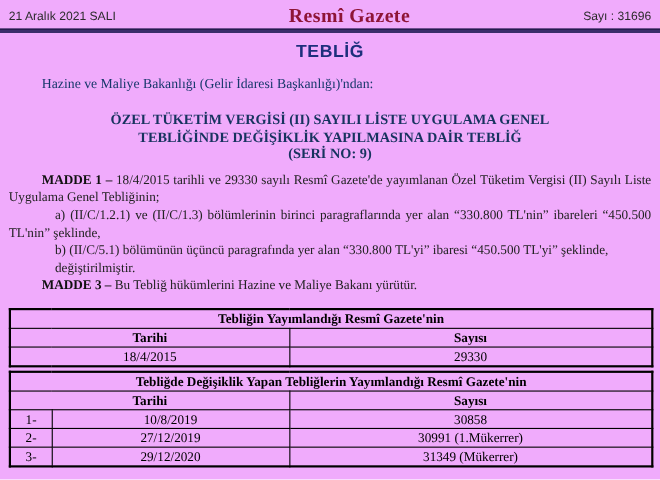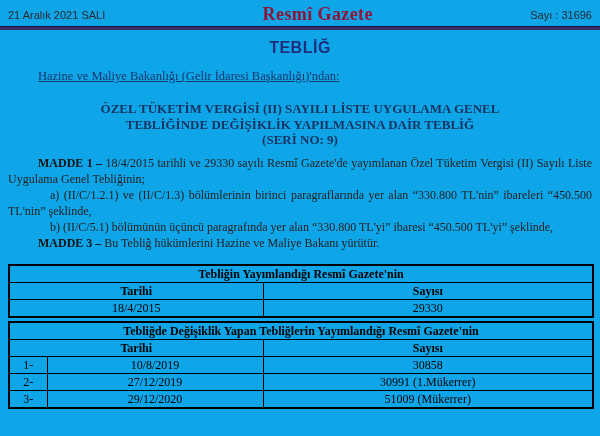--- a/index.html
+++ b/index.html
@@ -1,28 +1,28 @@
 <!DOCTYPE html>
 <html><head>
 <meta charset="utf-8">
 <style>
   html,body{margin:0;padding:0;background:#fff;}
-  .page{width:600px;height:436px;background:#0ea5e9;overflow:hidden;position:relative;
+  .page{width:600px;height:436px;background:#f0abfc;overflow:hidden;position:relative;
         font-family:"Liberation Serif",serif;color:#1f1f1f;}
   
   .masthead{display:flex;justify-content:space-between;align-items:center;
             padding:4px 8px 0 8px;height:21px;}
   .mast-date,.mast-issue{font-family:"Liberation Sans",sans-serif;font-size:11px;color:#2b2b2b;}
   .mast-title{font-size:18px;font-weight:bold;color:#8e1537;letter-spacing:0.4px;}
   .rule{height:3px;background:#3b2e6b;border-top:1px solid #1d1545;margin-top:1px;}
   
   .teblig{margin-top:9px;text-align:center;font-family:"Liberation Sans",sans-serif;
           font-weight:bold;font-size:16px;color:#1d2f7c;letter-spacing:0.5px;}
   
-  .authority{margin:12px 0 0 38px;font-size:12.5px;color:#17386b;text-decoration:underline;}
+  .authority{margin:12px 0 0 38px;font-size:12.5px;color:#17386b;}
   
   .doc-title{margin-top:17px;text-align:center;font-weight:bold;font-size:13px;
              line-height:15.5px;color:#17335f;}
   
   .body{margin:7px 8px 0 8px;font-size:12px;line-height:16px;text-align:justify;color:#222;}
   .body p{margin:0;}
   .p-madde{text-indent:30px;}
   .p-clause{text-indent:42px;}
   .body b{color:#111;}
   
@@ -54,20 +54,21 @@
   <div class="doc-title">
     <div>ÖZEL TÜKETİM VERGİSİ (II) SAYILI LİSTE UYGULAMA GENEL</div>
     <div>TEBLİĞİNDE DEĞİŞİKLİK YAPILMASINA DAİR TEBLİĞ</div>
     <div>(SERİ NO: 9)</div>
   </div>
 
   <div class="body">
     <p class="p-madde"><b>MADDE 1 – </b><span>18/4/2015 tarihli ve 29330 sayılı Resmî Gazete'de yayımlanan Özel Tüketim Vergisi (II) Sayılı Liste Uygulama Genel Tebliğinin;</span></p>
     <p class="p-clause">a) (II/C/1.2.1) ve (II/C/1.3) bölümlerinin birinci paragraflarında yer alan “330.800 TL'nin” ibareleri “450.500 TL'nin” şeklinde,</p>
     <p class="p-clause">b) (II/C/5.1) bölümünün üçüncü paragrafında yer alan “330.800 TL'yi” ibaresi “450.500 TL'yi” şeklinde,</p>
+    <p class="p-clause">değiştirilmiştir.</p>
     <p class="p-madde"><b>MADDE 3 – </b><span>Bu Tebliğ hükümlerini Hazine ve Maliye Bakanı yürütür.</span></p>
   </div>
 
   <div class="tblwrap">
 
     <table class="gz">
       <colgroup>
           <col style="width:38px">
           <col style="width:216px">
           <col style="width:330px">
@@ -107,20 +108,20 @@
         <td>30858</td>
       </tr>
       <tr>
         <td>2-</td>
         <td>27/12/2019</td>
         <td>30991 (1.Mükerrer)</td>
       </tr>
       <tr>
         <td>3-</td>
         <td>29/12/2020</td>
-        <td>51009 (Mükerrer)</td>
+        <td>31349 (Mükerrer)</td>
       </tr>
     </tbody>
       </table>
 
   </div>
 
 </div>
 
 </body></html>

